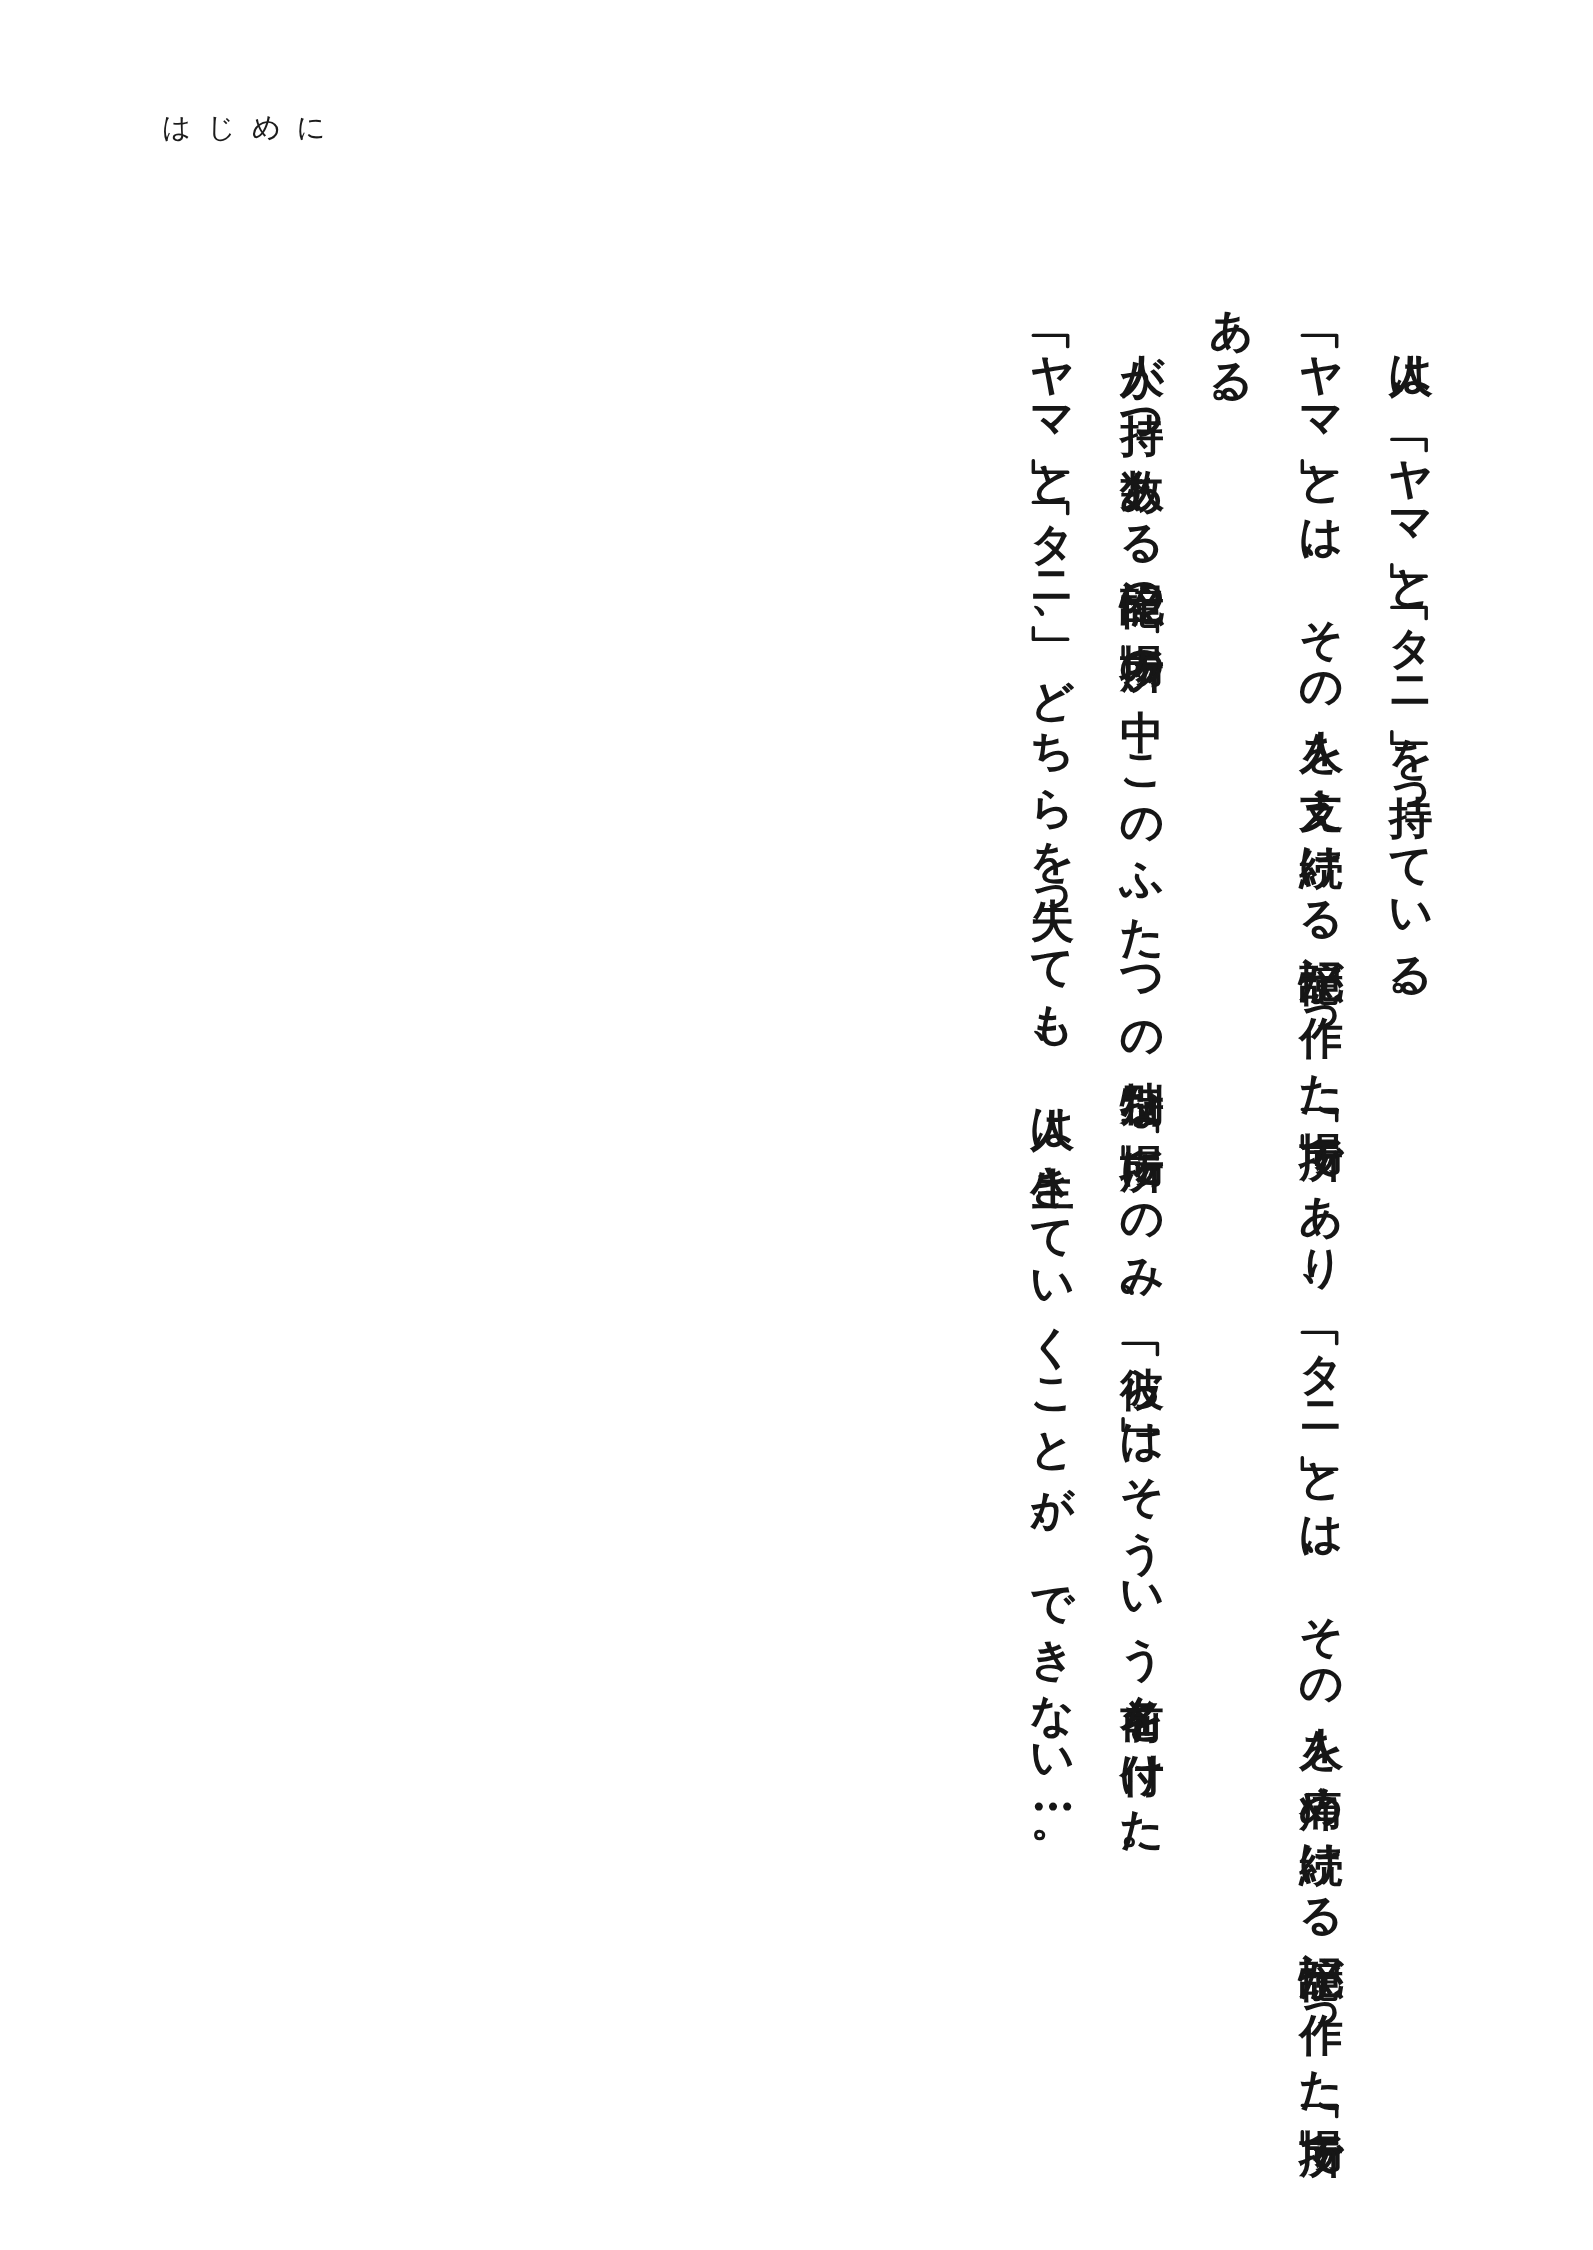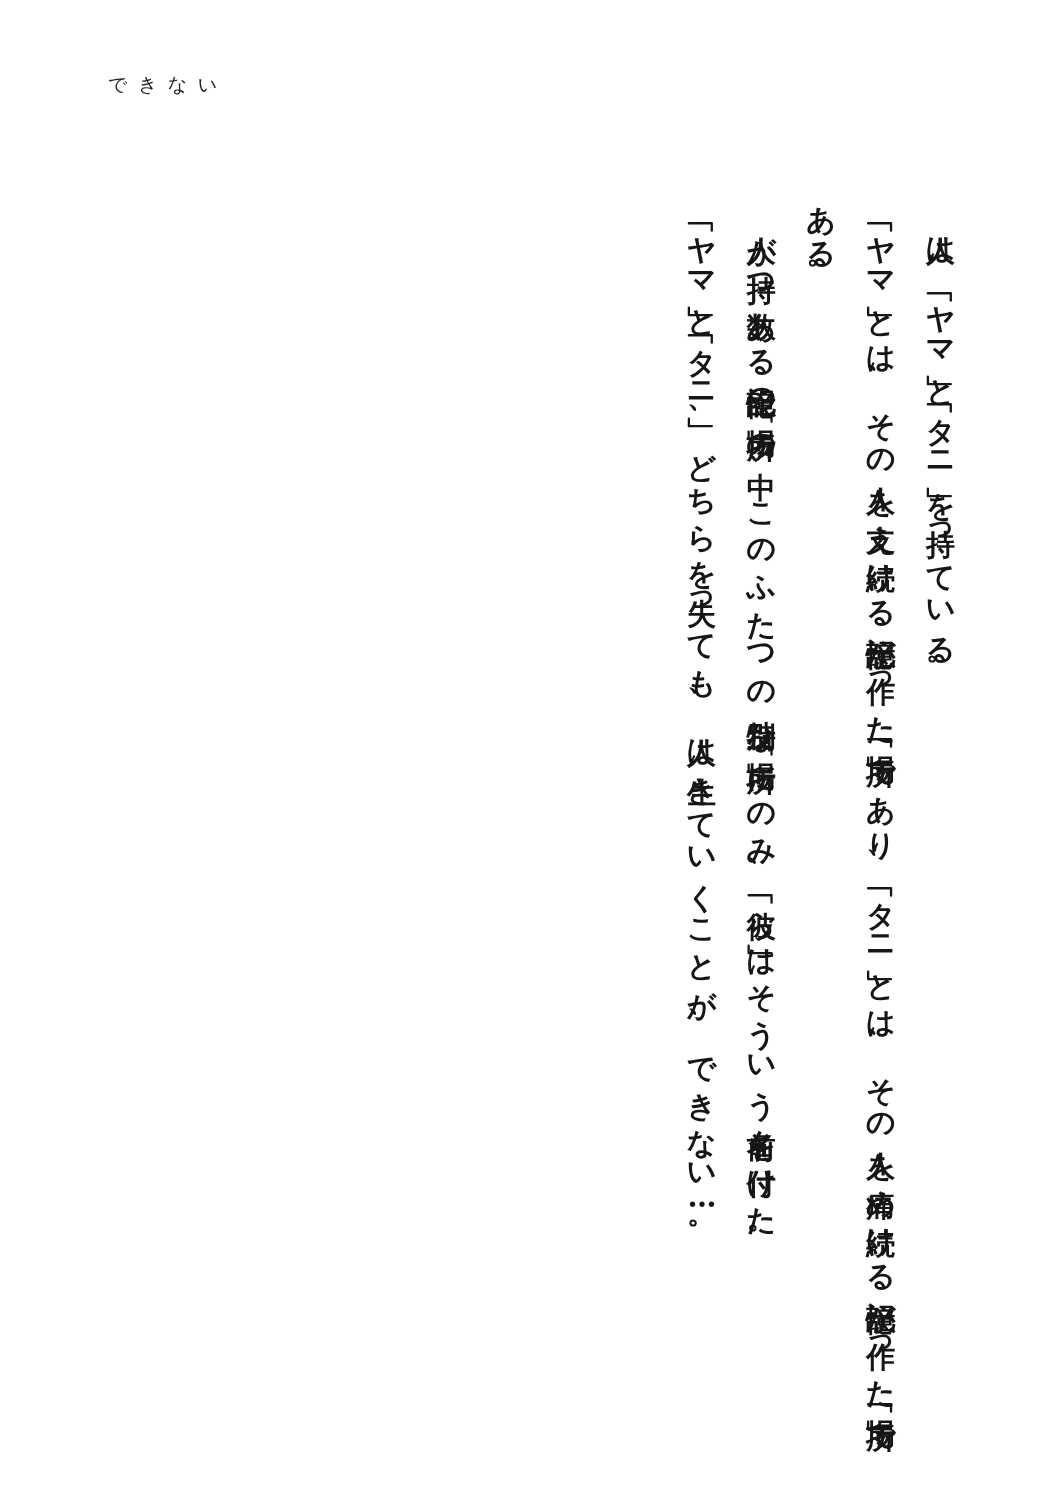--- a/index.html
+++ b/index.html
@@ -57,21 +57,21 @@
   
   .body-vertical {
     -webkit-font-smoothing: antialiased;
   }
 </style>
 </head>
 <body>
 
 <div class="page">
 
-  <div class="running-head">できない</div>
+  <div class="running-head">はじめに</div>
 
   <div class="body-vertical">
     <p>人は、「ヤマ」と「タニ」を持っている。</p>
     <p>「ヤマ」とは、その人を支え続ける記憶が作った「場所」であり、「タニ」とは、その人を痛め続ける記憶が作った「場所」である。</p>
     <p>人が持つ数ある記憶の「場所」の中、このふたつの特別な「場所」にのみ、「彼ら」はそういう名前を付けた。</p>
     <p>「ヤマ」と「タニ」、どちらを失っても、人は生きていくことが、できない…。</p>
   </div>
 
 </div>
 

